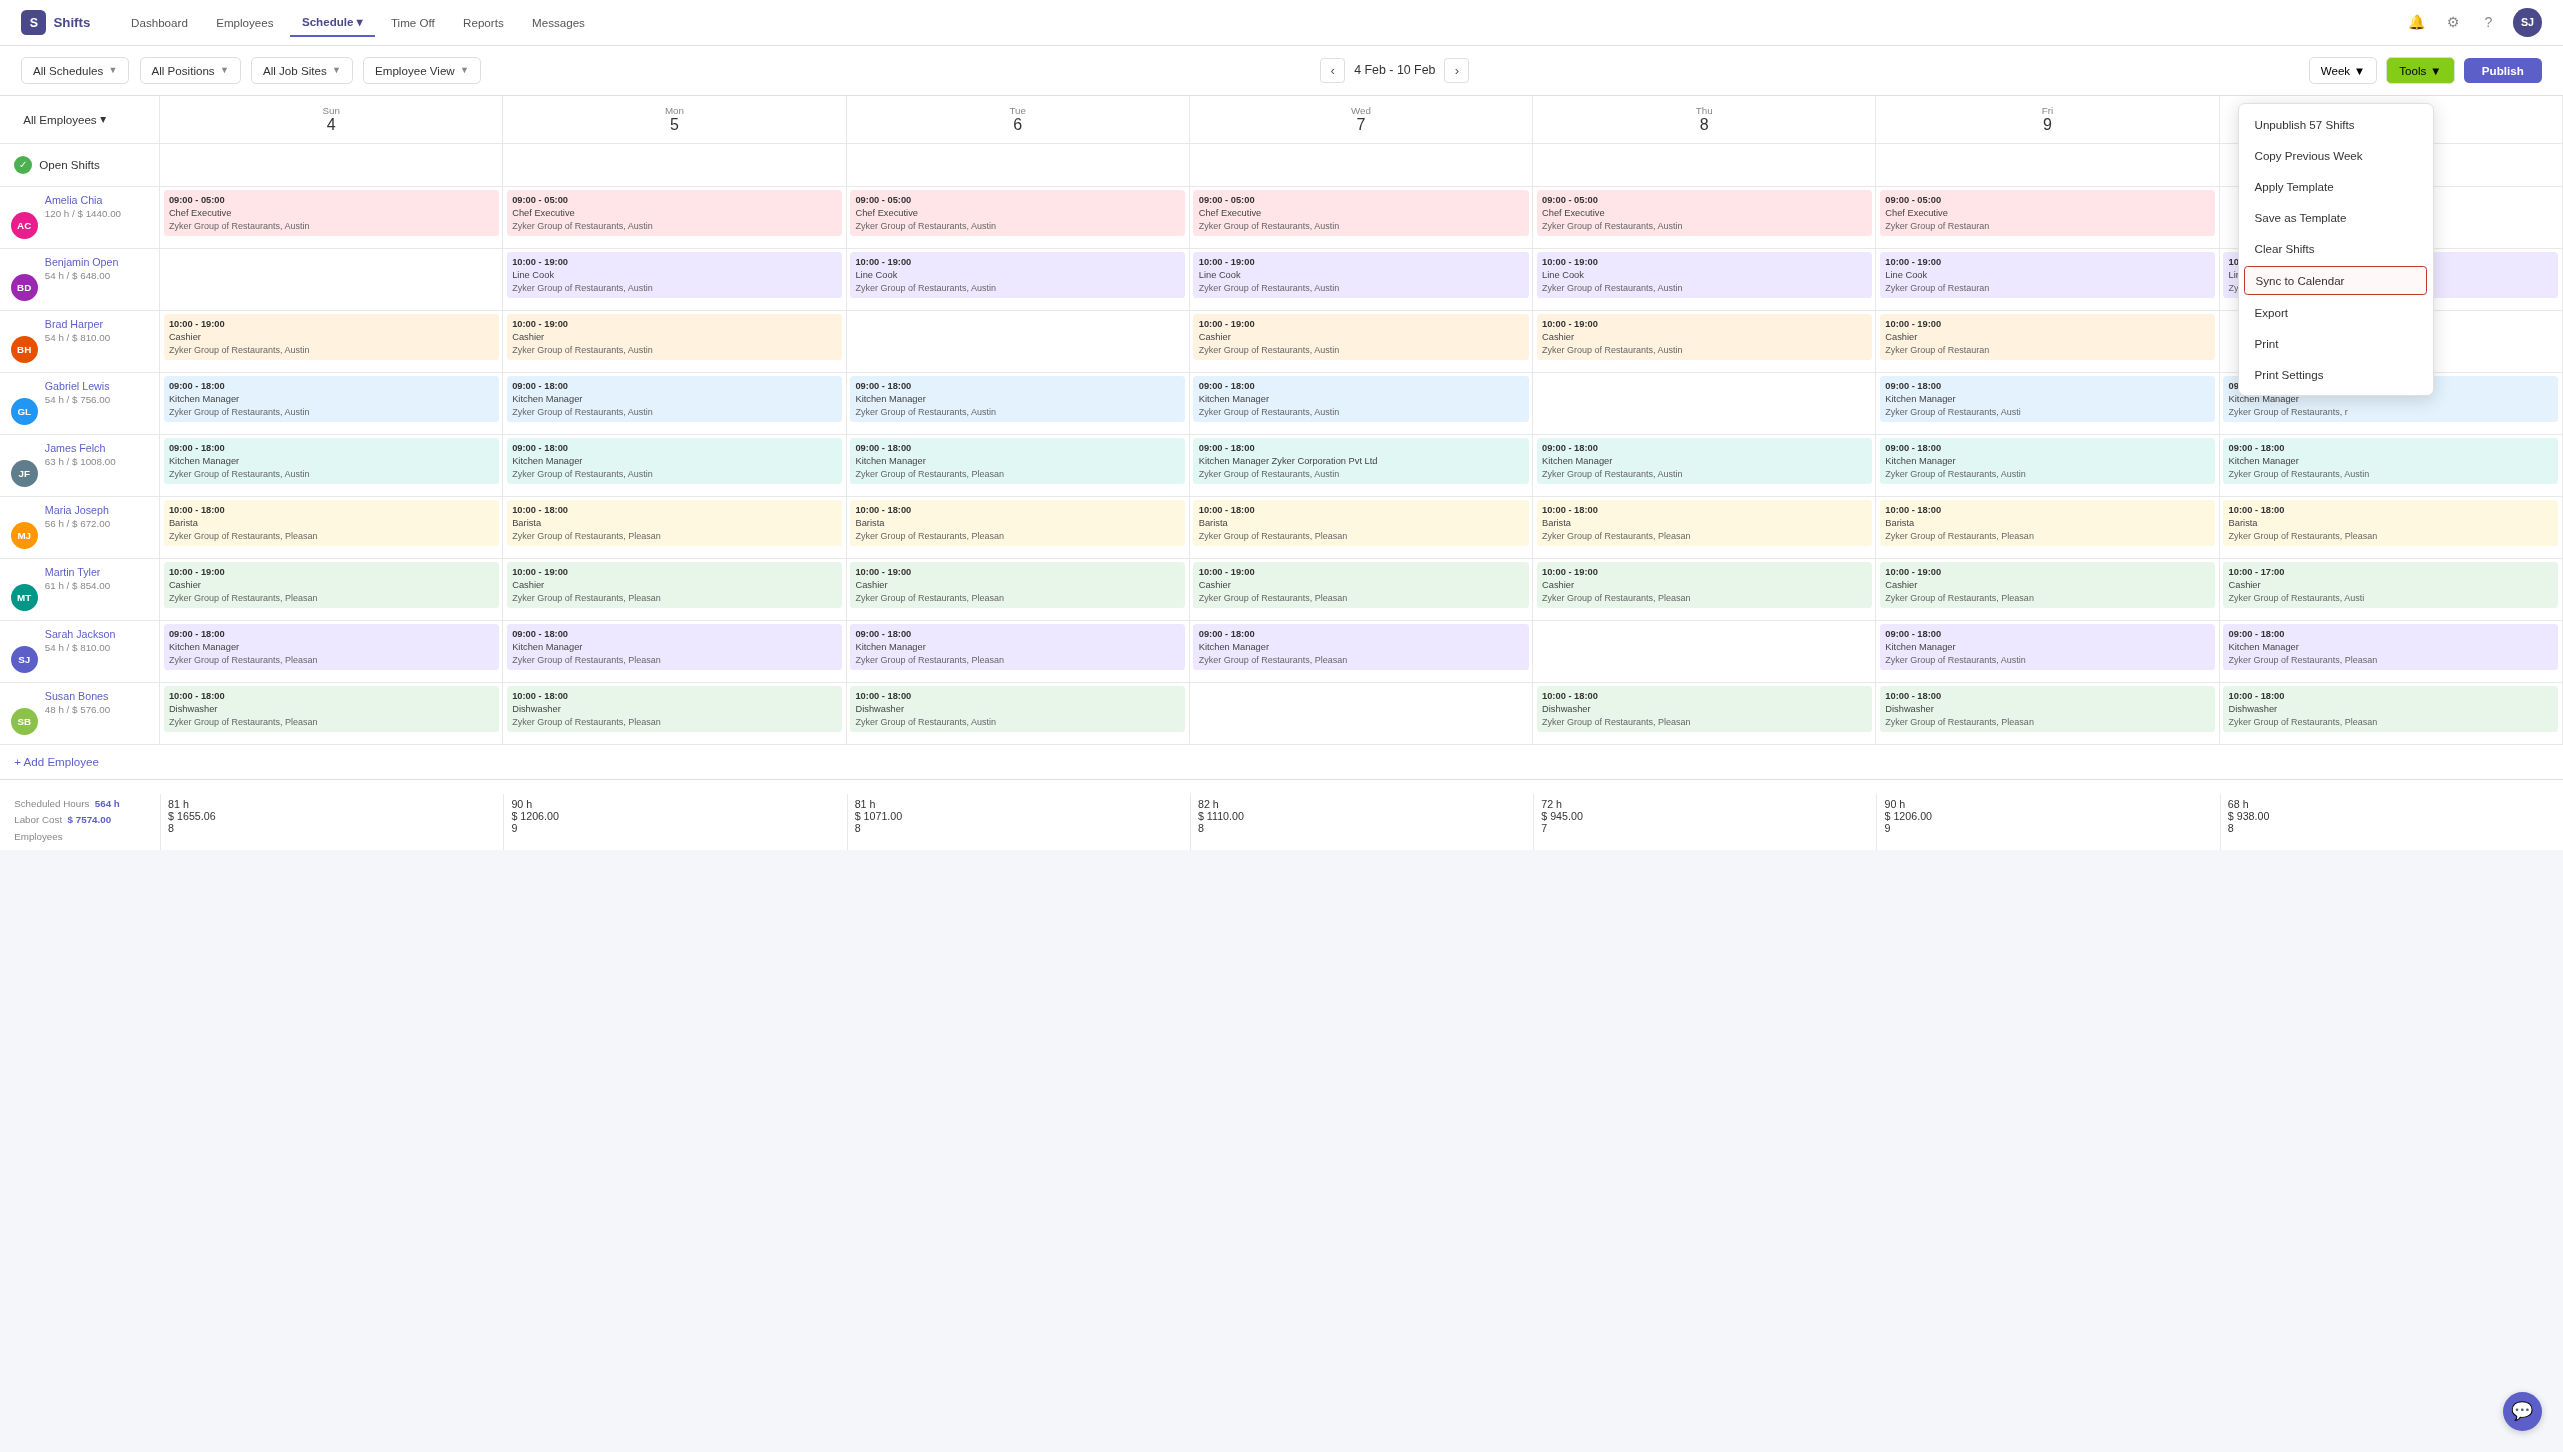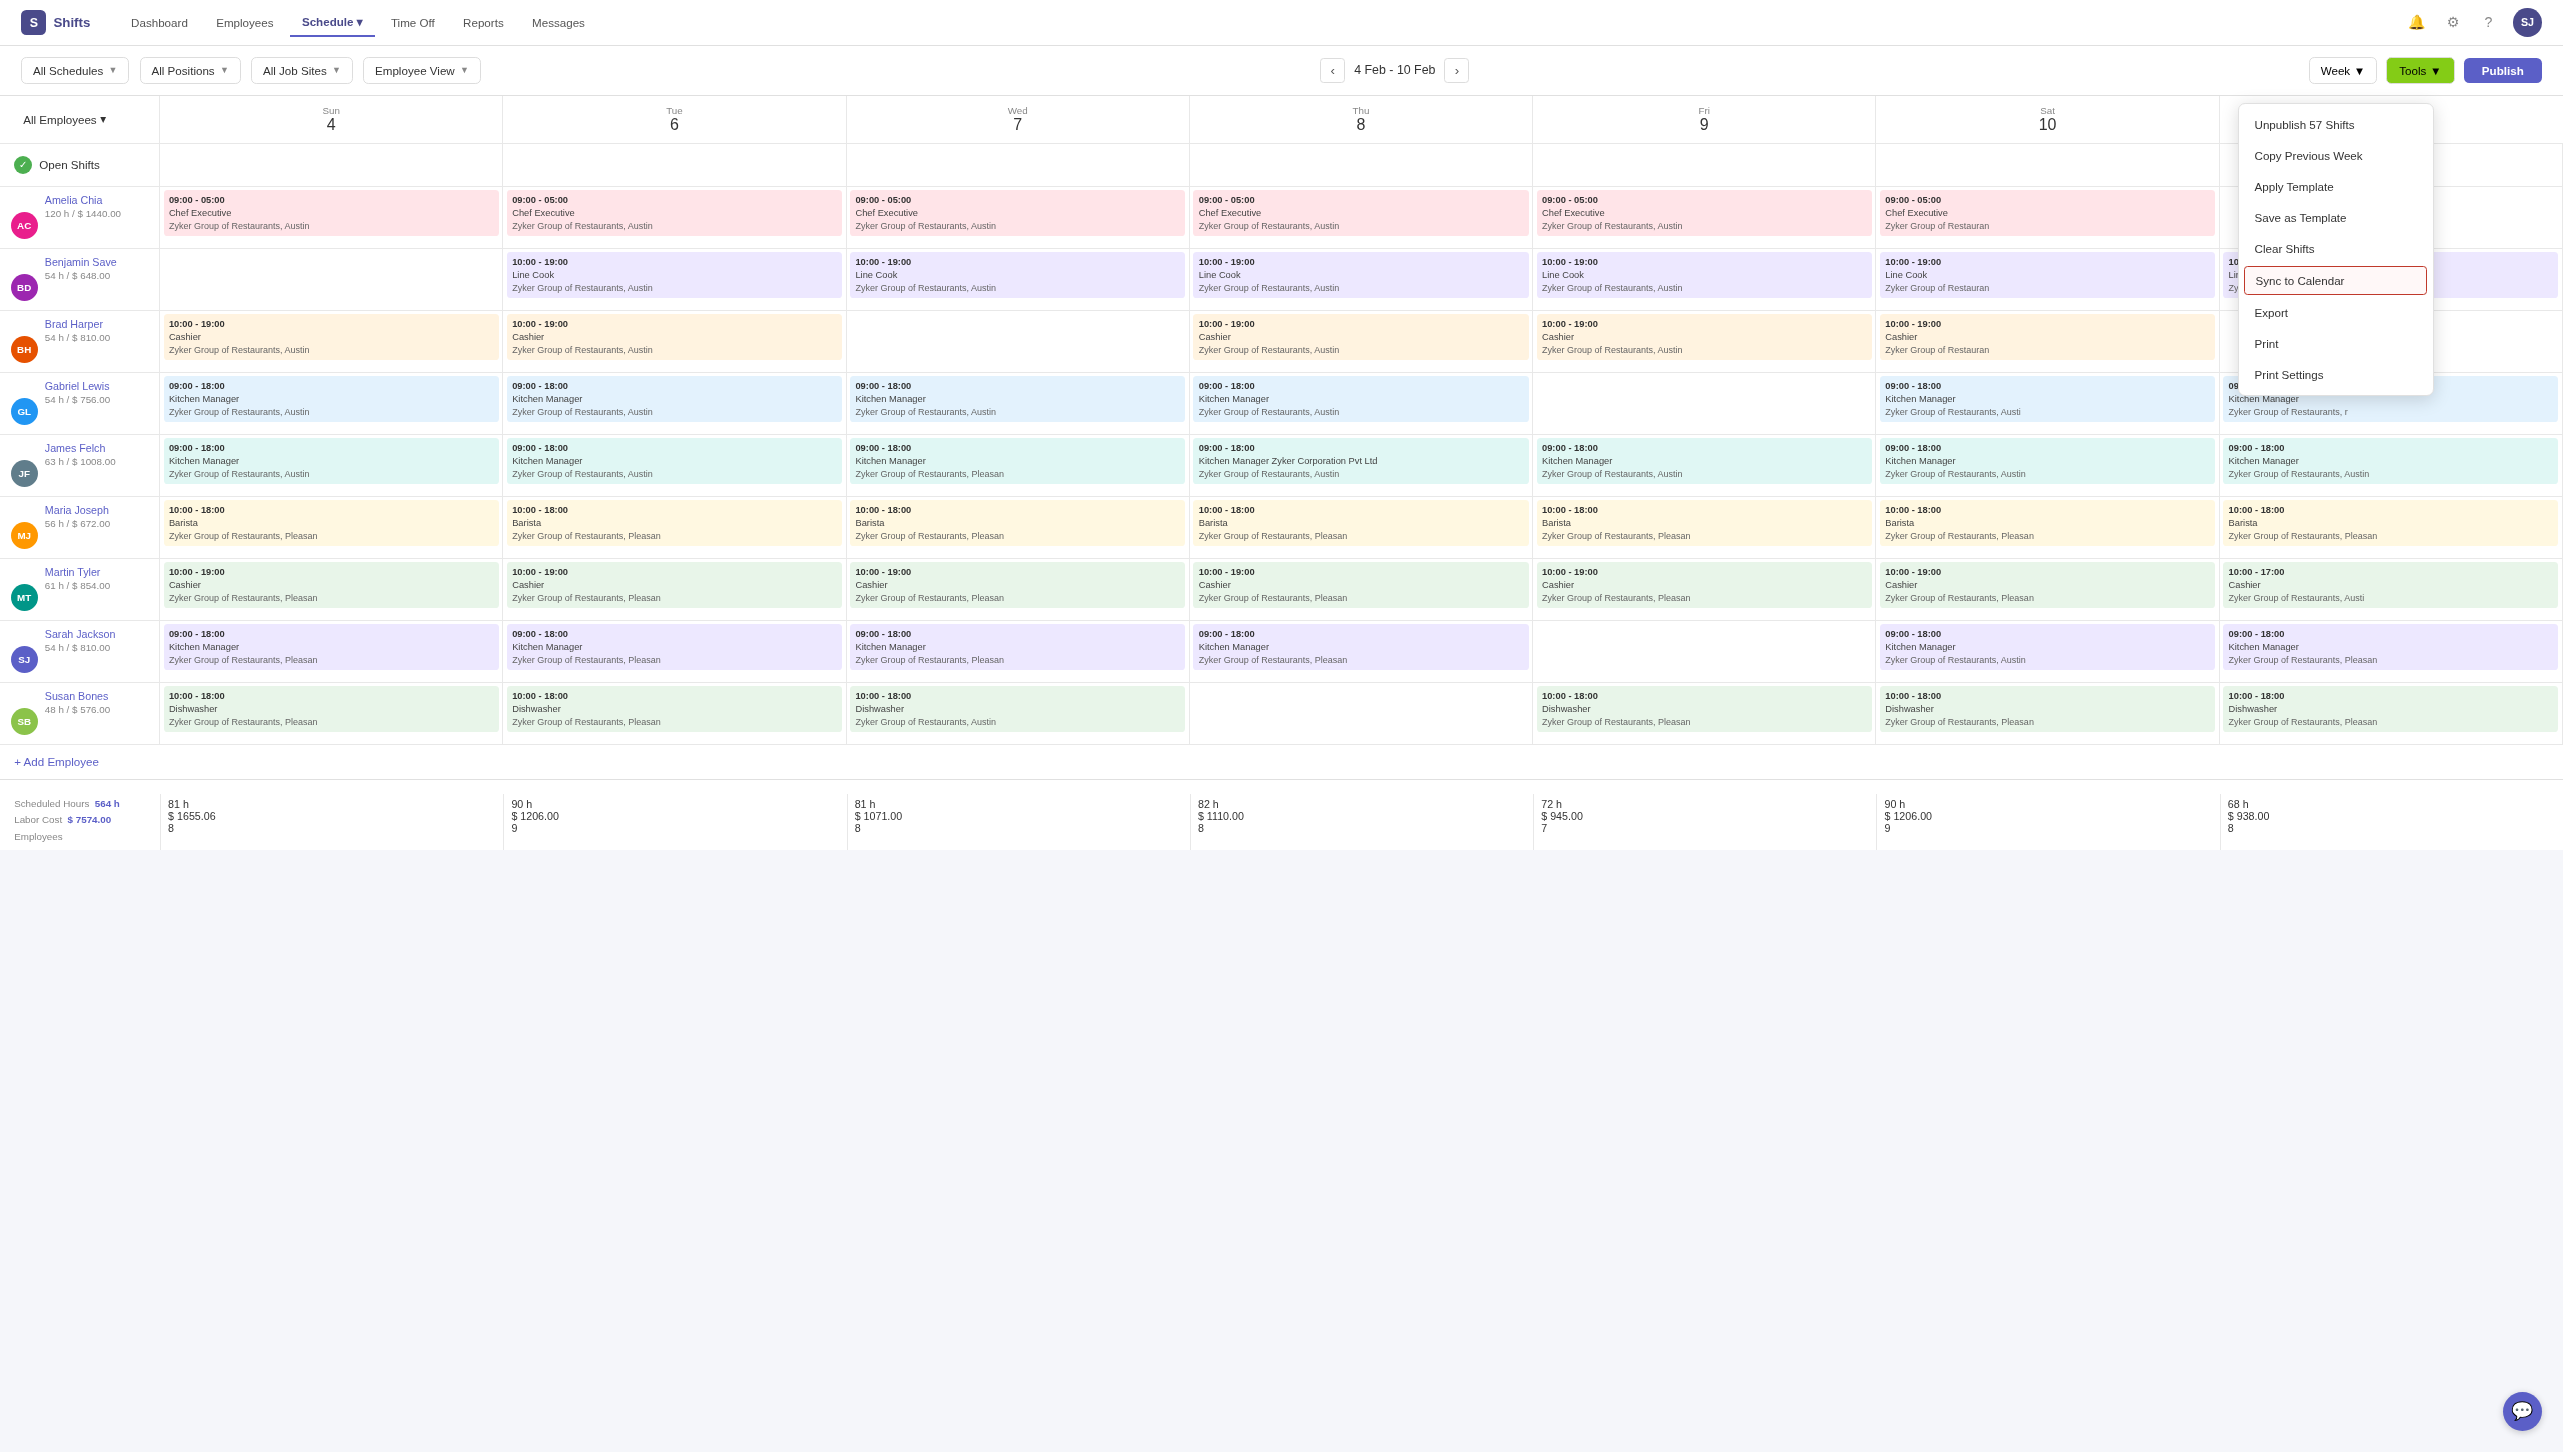--- a/index.html
+++ b/index.html
@@ -173,20 +173,24 @@
       <button class="all-employees-btn">
         <span>All Employees</span>
         <span>▾</span>
       </button>
     </div>
     <div class="header-day">
       <div class="day-name">Sun</div>
       <div class="day-num">4</div>
     </div>
     <div class="header-day">
+      <div class="day-name">Mon</div>
+      <div class="day-num">5</div>
+    </div>
+    <div class="header-day">
       <div class="day-name">Tue</div>
       <div class="day-num">6</div>
     </div>
     <div class="header-day">
       <div class="day-name">Wed</div>
       <div class="day-num">7</div>
     </div>
     <div class="header-day">
       <div class="day-name">Thu</div>
       <div class="day-num">8</div>
@@ -265,21 +269,21 @@
             <div class="shift-role">Chef Executive</div>
             <div class="shift-loc">Zyker Group of Restauran</div>
           </div>
         </div>
         <div class="shift-cell"></div>
       </div>
       <div class="employee-row">
         <div class="employee-info">
           <div class="emp-avatar" style="background: rgb(156, 39, 176);">BD</div>
           <div class="emp-details">
-            <div class="emp-name">Benjamin Save</div>
+            <div class="emp-name">Benjamin Open</div>
             <div class="emp-hours">54 h / $ 648.00</div>
           </div>
         </div>
         <div class="shift-cell"></div>
         <div class="shift-cell">
           <div class="shift-block shift-purple">
             <div class="shift-time">10:00 - 19:00</div>
             <div class="shift-role">Line Cook</div>
             <div class="shift-loc">Zyker Group of Restaurants, Austin</div>
           </div>

